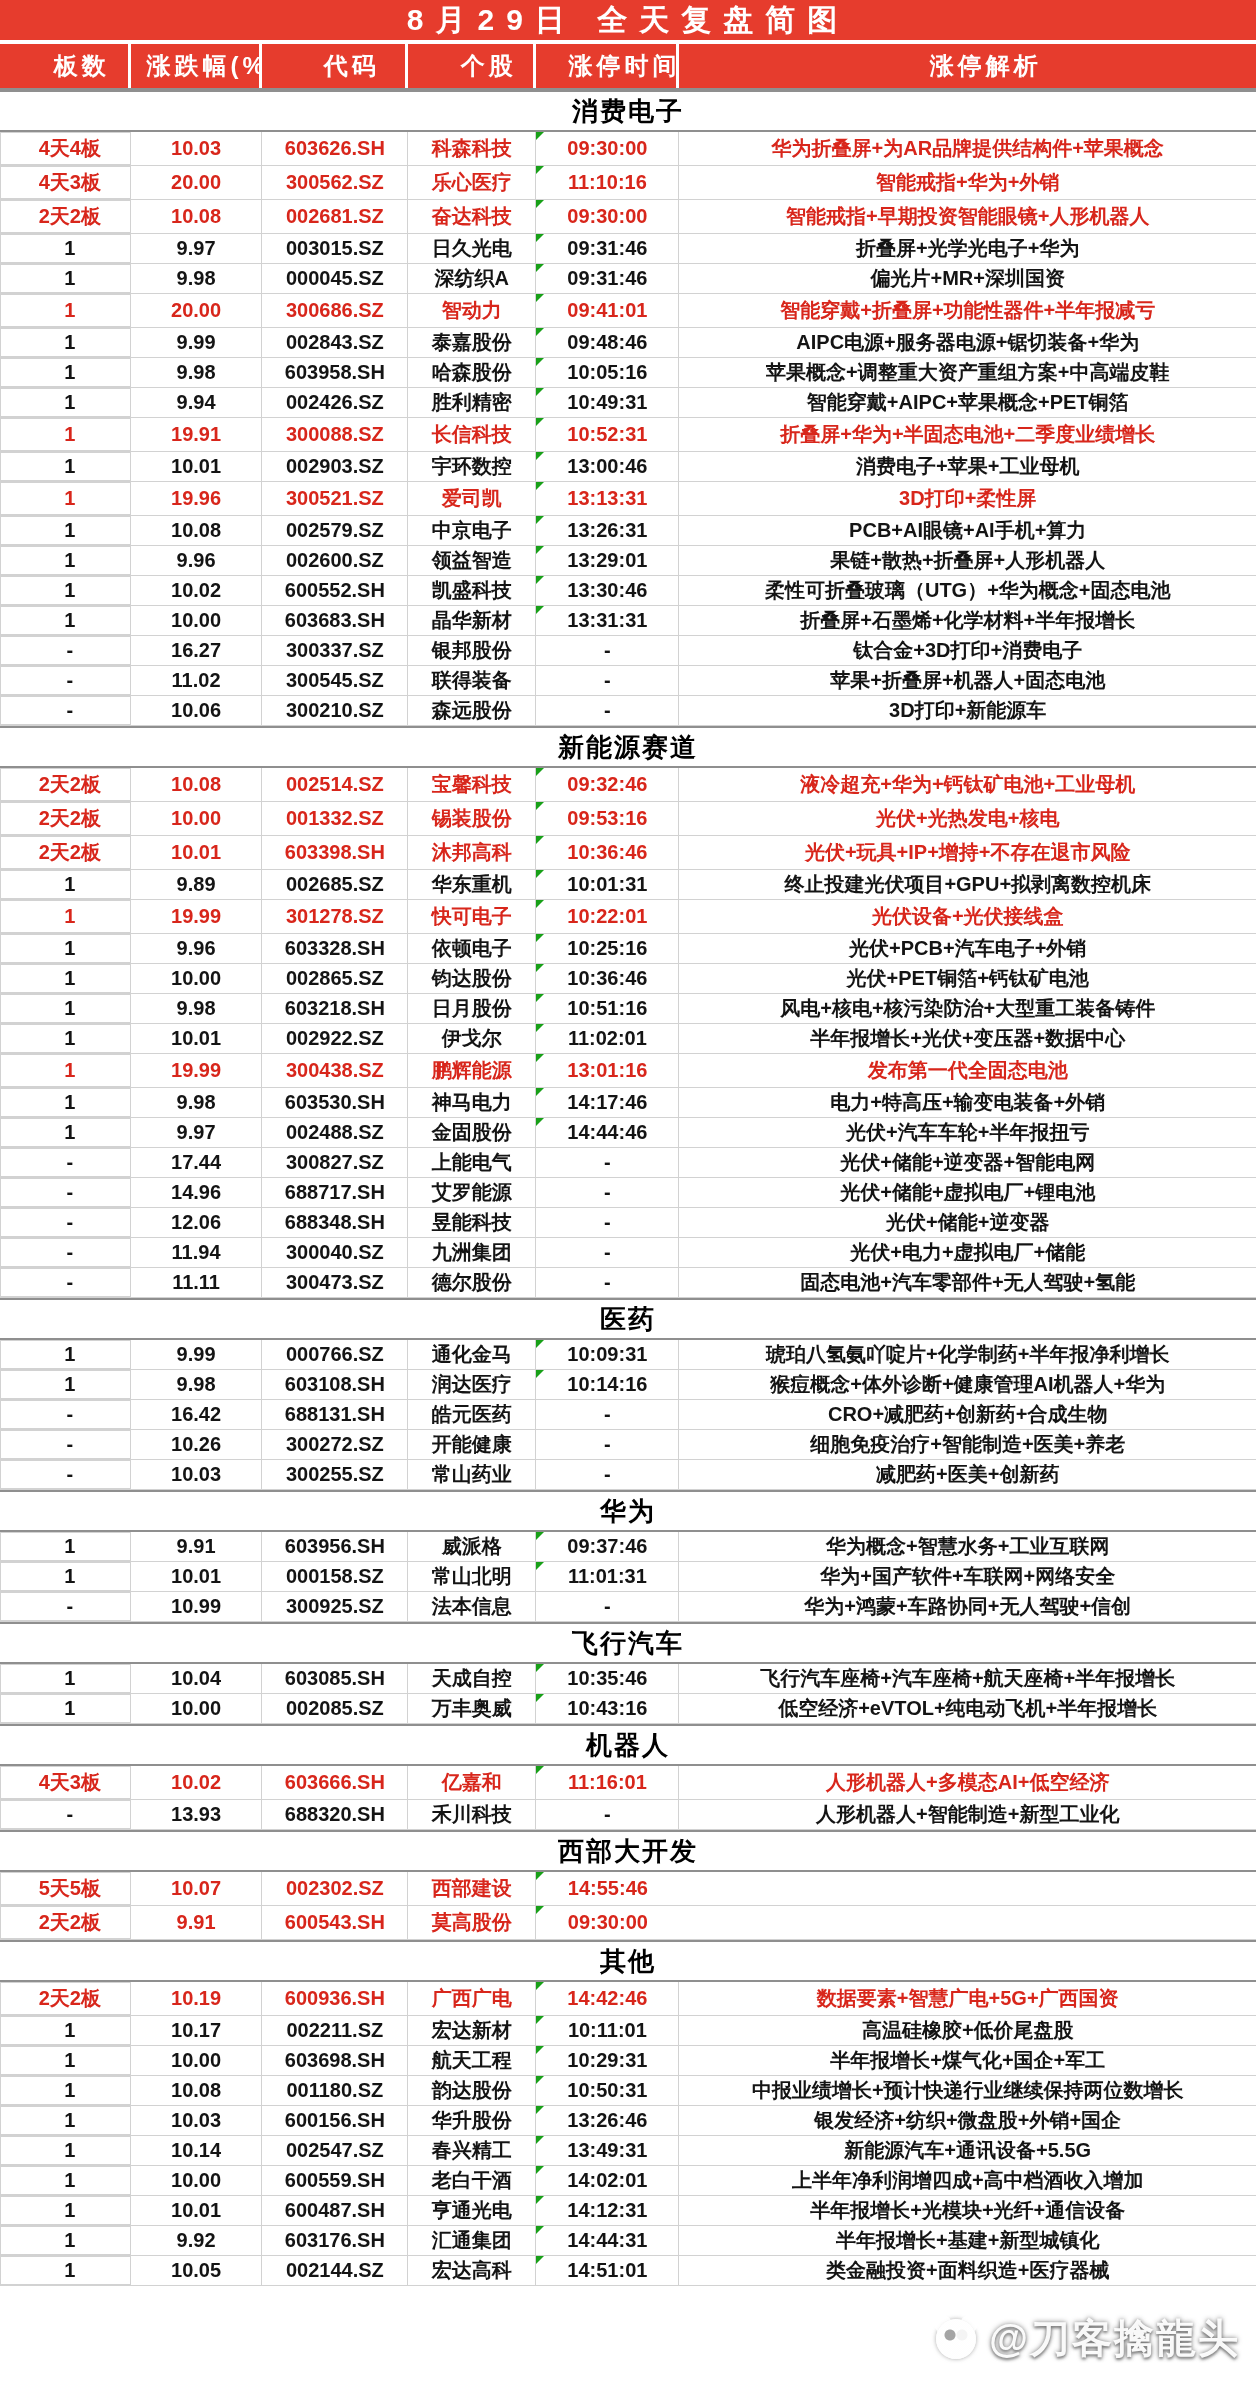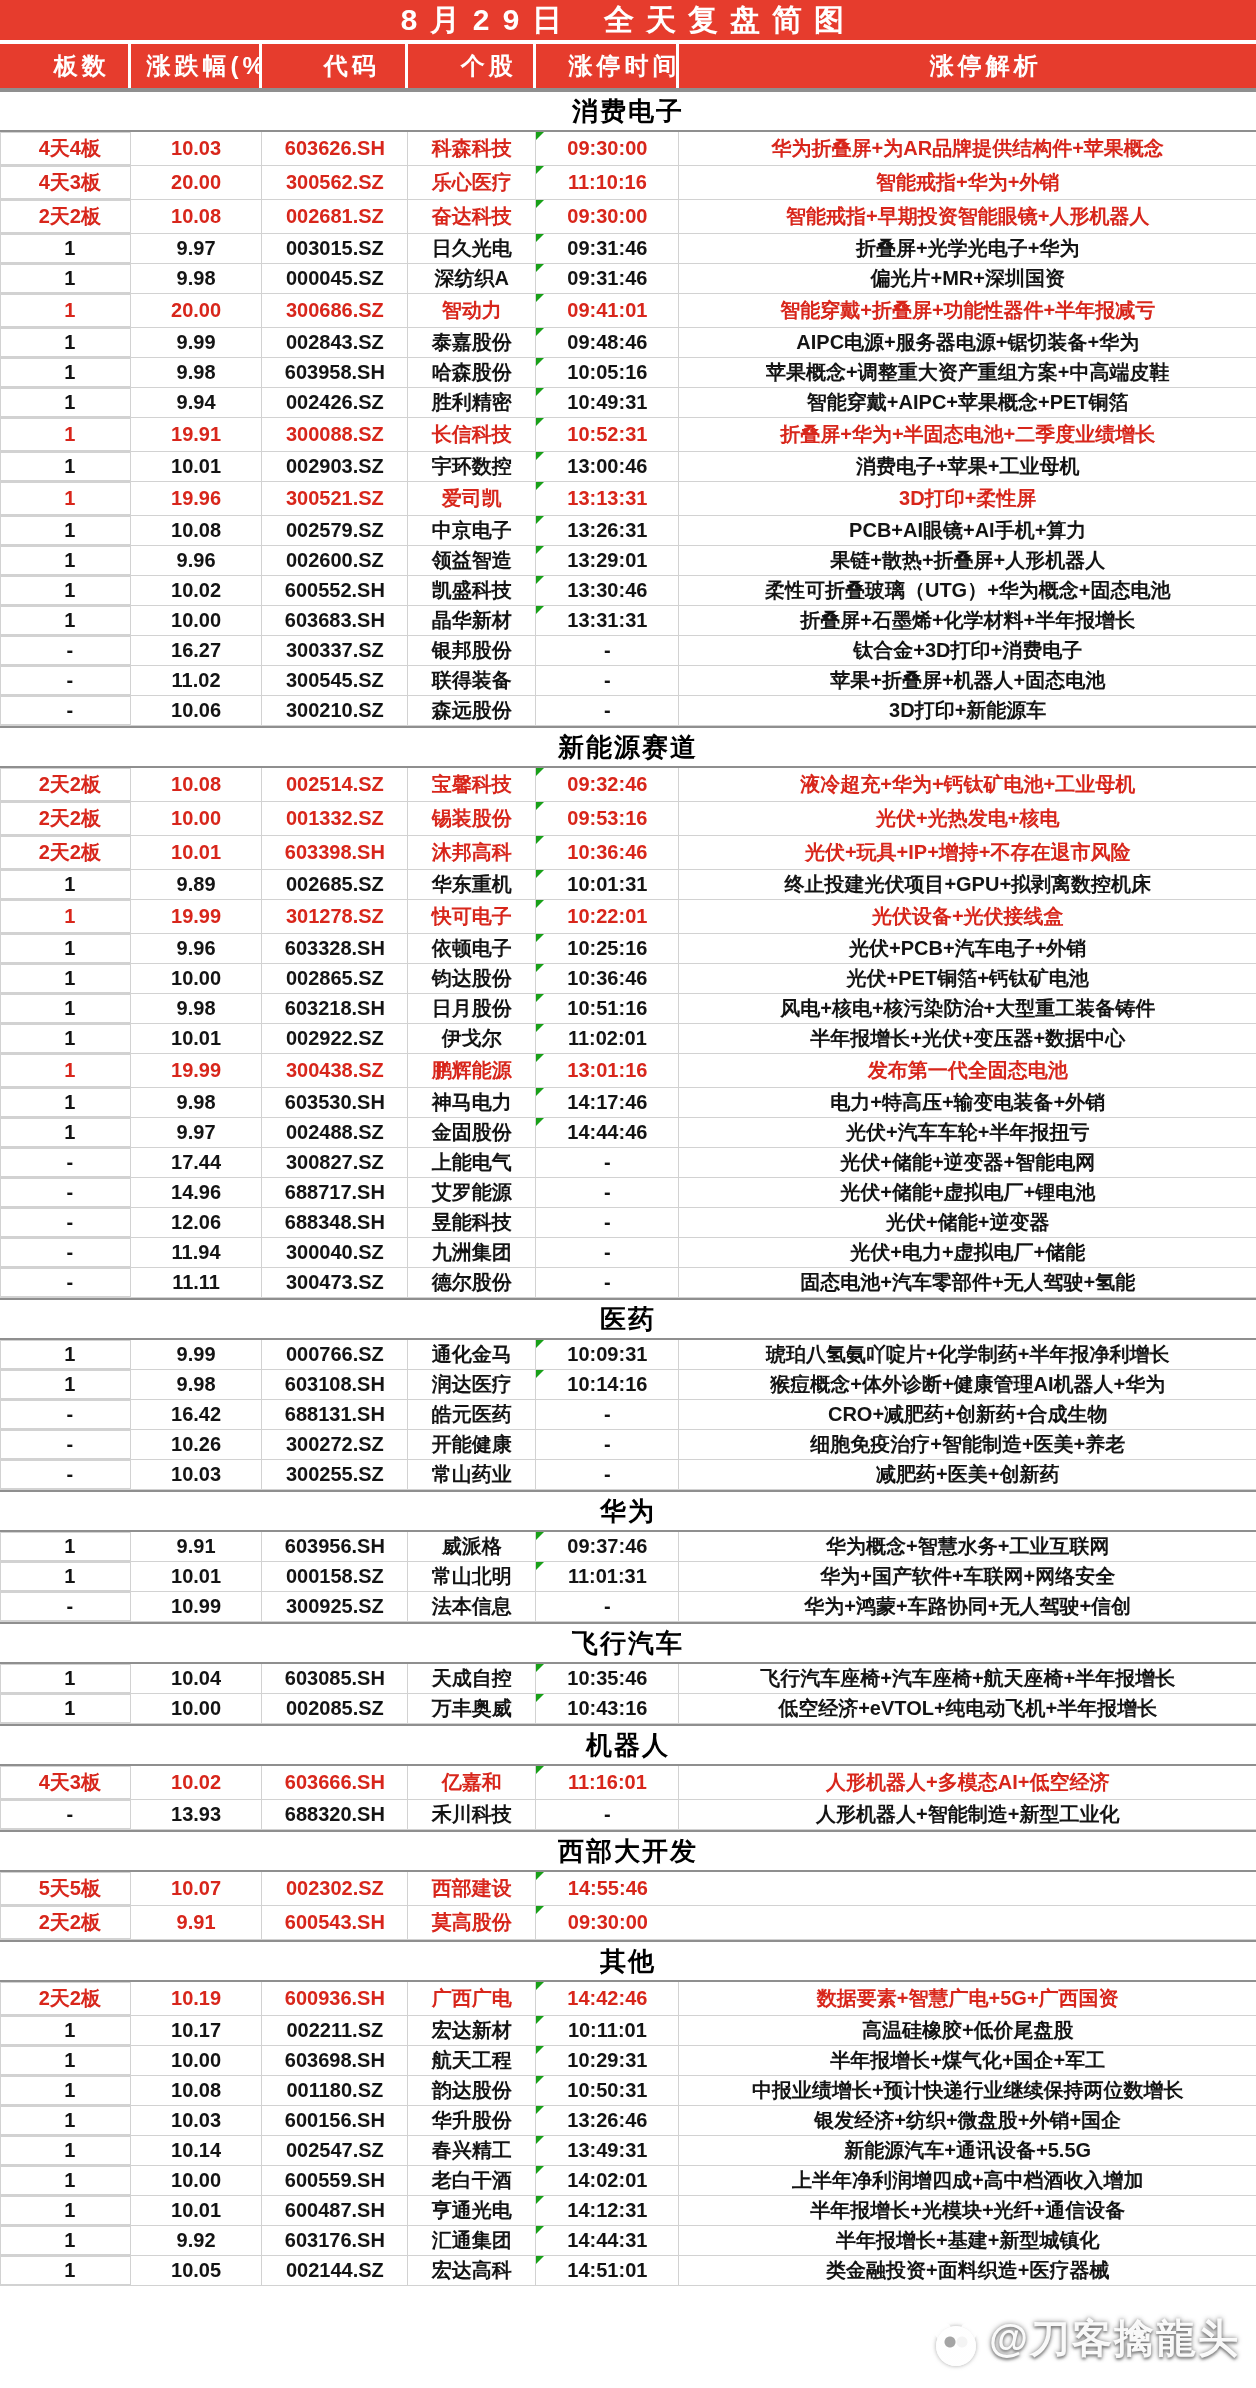--- a/index.html
+++ b/index.html
@@ -10,21 +10,21 @@
     --marker-green:#18a018;
   }
   *{box-sizing:border-box;margin:0;padding:0;}
   html,body{width:1256px;height:2388px;overflow:hidden;background:#fff;
     font-family:"Liberation Sans","DejaVu Sans",sans-serif;}
   .page{position:relative;width:1256px;height:2388px;background:#fff;}
 
   
   .title-bar{height:44px;background:var(--banner-red);border-bottom:4px solid #fff;
     display:flex;align-items:center;justify-content:center;
-    color:#fff;font-size:30px;font-weight:800;letter-spacing:12px;font-family:Liberation Mono, monospace;}
+    color:#fff;font-size:30px;font-weight:800;letter-spacing:12px;}
 
   
   .header-row{display:flex;height:46px;background:#fff;border-bottom:2px solid var(--sec-border);}
   .hcell{background:var(--banner-red);color:#fff;font-size:24px;font-weight:800;letter-spacing:4px;
     display:flex;align-items:center;justify-content:center;border-right:3px solid #fff;
     white-space:nowrap;overflow:hidden;padding-left:36px;}
   .hcell:last-child{border-right:none;}
 
   
   .c-b{width:10.4%;}
@@ -46,21 +46,21 @@
   .cell{display:flex;align-items:center;justify-content:center;position:relative;
     border-right:1px solid var(--grid);white-space:nowrap;overflow:hidden;padding:0 4px;}
   .cell:first-child{border-left:10px solid #fff;outline:1px solid var(--grid);outline-offset:-1px;}
   .cell:last-child{border-right:none;}
 
   
   .tri{position:absolute;top:0;left:0;width:0;height:0;
     border-top:8px solid var(--marker-green);border-right:8px solid transparent;}
 
   
-  .watermark{position:absolute;right:16px;bottom:22px;display:flex;align-items:flex-end;gap:13px;
+  .watermark{position:absolute;right:16px;bottom:22px;display:flex;align-items:center;gap:13px;
     pointer-events:none;}
   .wm-logo{width:40px;height:40px;border-radius:50%;
     background:radial-gradient(circle at 35% 40%, rgba(90,90,90,.55) 0 5px, rgba(255,255,255,.88) 6px),
                radial-gradient(circle at 65% 40%, rgba(90,90,90,.55) 0 5px, rgba(255,255,255,.88) 6px);
     background-color:rgba(255,255,255,.88);
     box-shadow:-13px -15px 0 -11px rgba(255,255,255,.88), 13px -15px 0 -11px rgba(255,255,255,.88),
                0 0 4px rgba(110,110,110,.6);}
   .wm-text{color:rgba(255,255,255,.95);font-size:40px;font-weight:800;letter-spacing:2px;
     text-shadow:0 0 5px rgba(110,110,110,.9),0 2px 3px rgba(90,90,90,.7);}
 </style>

